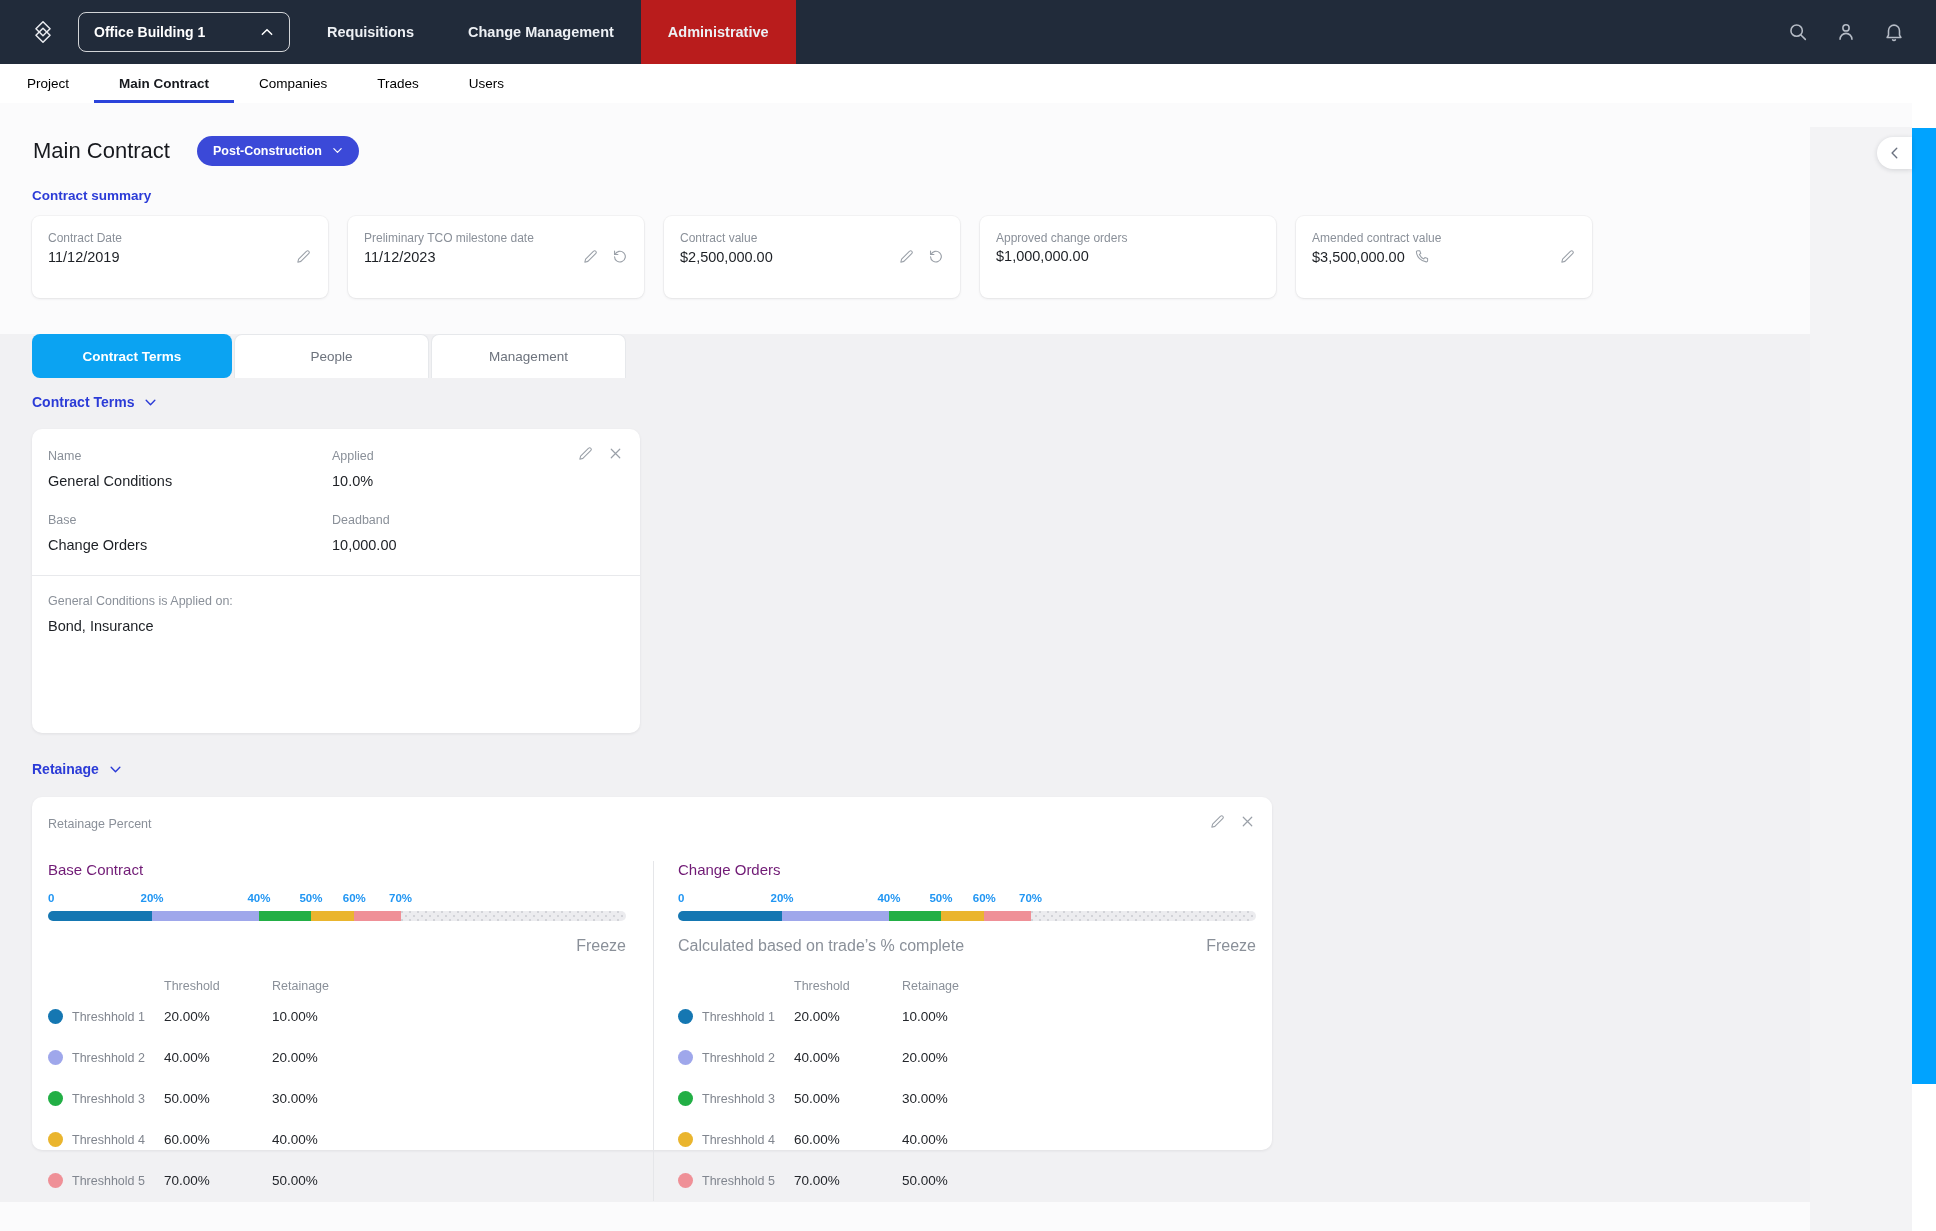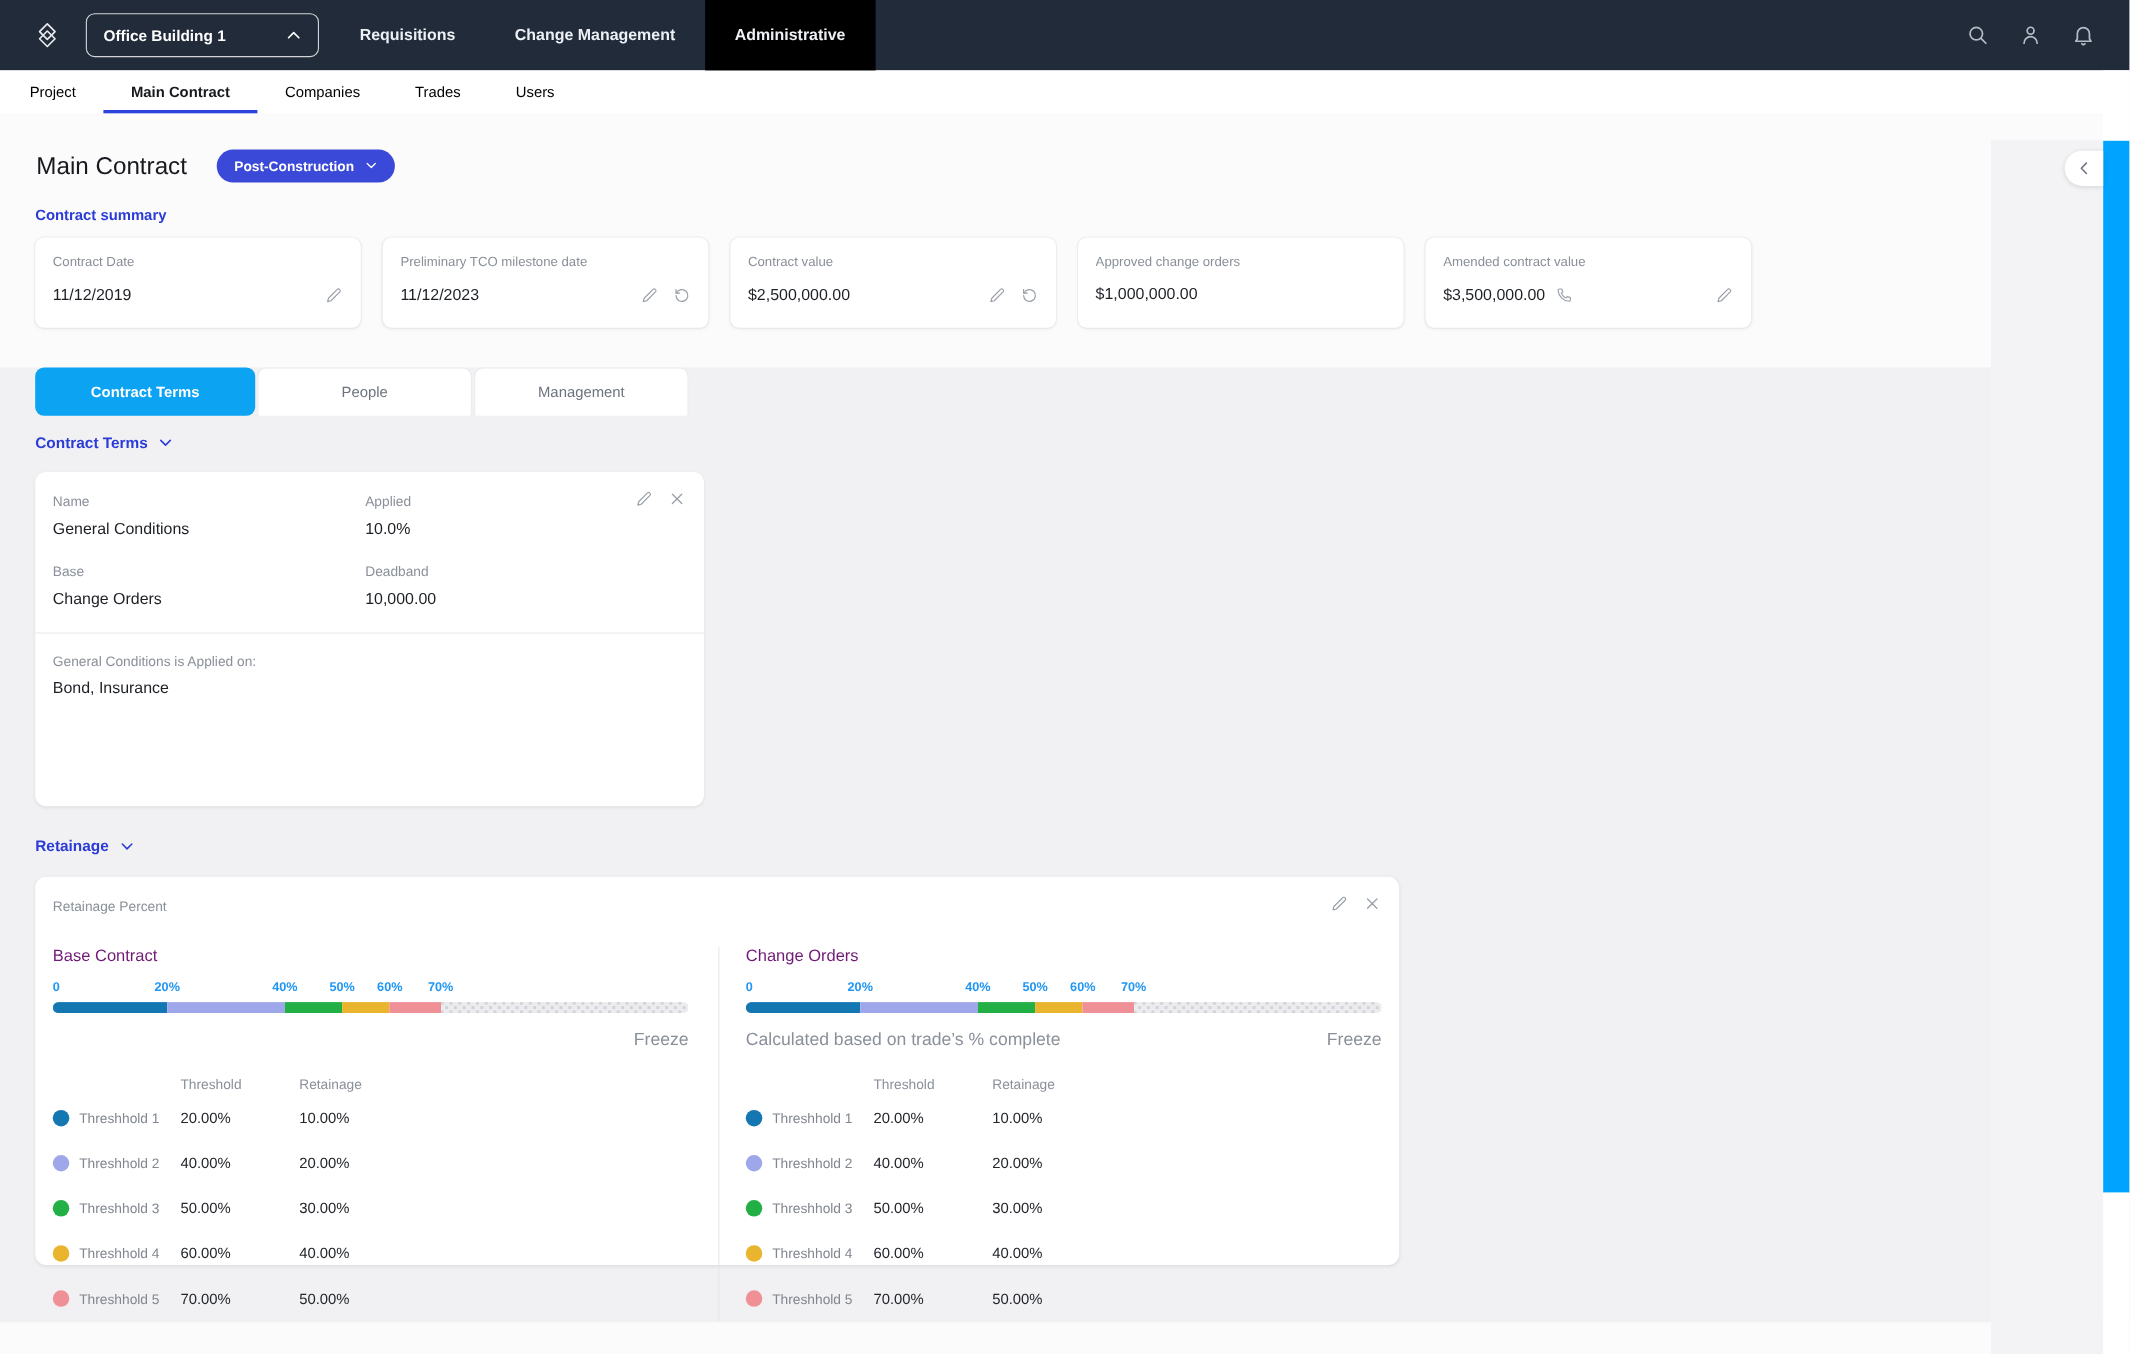--- a/index.html
+++ b/index.html
@@ -9,21 +9,21 @@
   
   .topnav { height:64px; background:#212B3A; display:flex; align-items:center; padding-left:30px; }
   .logo { width:26px; height:30px; flex:none; margin-right:22px; color:#E8EAEE; }
   .proj-select { height:40px; width:212px; border:1.5px solid rgba(255,255,255,.8); border-radius:8px;
     display:flex; align-items:center; justify-content:space-between; padding:0 15px; color:#fff;
     font-size:14px; font-weight:700; cursor:pointer; margin-right:10px; background:transparent; }
   .proj-select svg { width:14px; height:14px; }
   .nav-items { display:flex; height:64px; }
   .nav-item { height:64px; display:flex; align-items:center; padding:0 27px; color:#EDF0F4;
     font-size:14.5px; font-weight:700; cursor:pointer; }
-  .nav-item.active { background:#000000; }
+  .nav-item.active { background:#b91c1c; }
   .topnav-spacer { flex:1; }
   .top-icons { display:flex; align-items:center; gap:26px; padding-right:31px; color:#B6BCC6; }
   .top-icons svg { width:22px; height:22px; display:block; cursor:pointer; }
 
   
   .subnav { height:39px; background:#fff; display:flex; align-items:stretch; padding-left:2px; }
   .subnav-item { padding:0 25px; display:flex; align-items:center; font-size:13.5px; color:#000000;
     cursor:pointer; position:relative; }
   .subnav-item.active { color:#17191E; font-weight:700; }
   .subnav-item.active::after { content:""; position:absolute; left:0; right:0; bottom:0; height:3px; background:#2B43DB; }
@@ -34,21 +34,21 @@
   .page-title { font-size:22px; font-weight:500; color:#17191E; }
   .status-pill { margin-left:27px; height:30px; border-radius:15px; background:#3B49D8; color:#fff;
     display:flex; align-items:center; gap:10px; padding:0 16px; font-size:12.5px; font-weight:700; cursor:pointer; }
   .status-pill svg { width:11px; height:11px; }
 
   .summary-heading { margin:23px 0 0 32px; font-size:13.5px; font-weight:700; color:#2B3BD7; }
   .summary-cards { display:flex; gap:20px; margin:13px 0 0 32px; }
   .sum-card { width:296px; height:82px; background:#fff; border-radius:8px;
     box-shadow:0 1px 3px rgba(20,25,40,.08), 0 0 0 1px rgba(20,25,40,.03); padding:15px 16px 0 16px; }
   .sum-label { font-size:12px; color:#8A9099; white-space:nowrap; overflow:hidden; }
-  .sum-value-row { display:flex; align-items:center; margin-top:15px; }
+  .sum-value-row { display:flex; align-items:center; margin-top:3px; }
   .sum-value { font-size:14.5px; color:#1D2025; }
   .sum-inline-icon { margin-left:9px; color:#9AA0A8; }
   .sum-icons { margin-left:auto; display:flex; gap:12px; color:#9AA0A8; }
   .icon-16 { width:17px; height:17px; display:block; }
   .icon-btn { cursor:pointer; color:#9AA0A8; background:none; border:none; padding:0; }
 
   
   .content-section { background:#F1F1F3; margin-top:36px; padding-bottom:49px; min-height:868px; }
   .tabs { display:flex; gap:2px; padding-left:32px; }
   .tab { height:44px; display:flex; align-items:center; justify-content:center; font-size:13.5px; cursor:pointer; }

